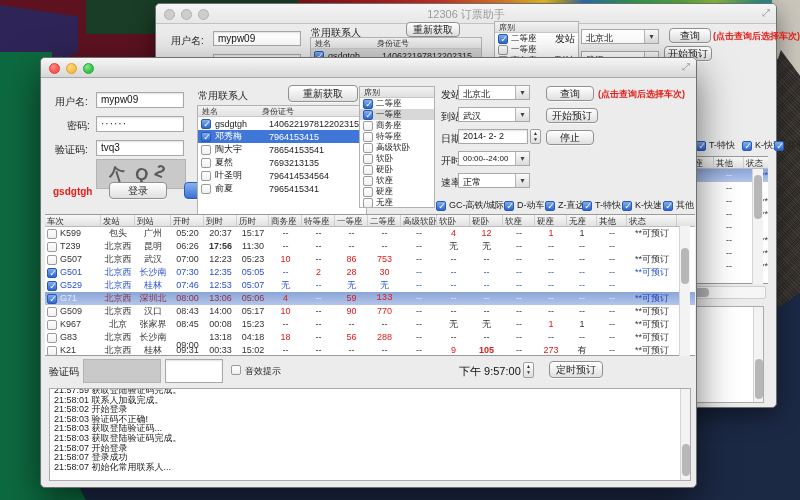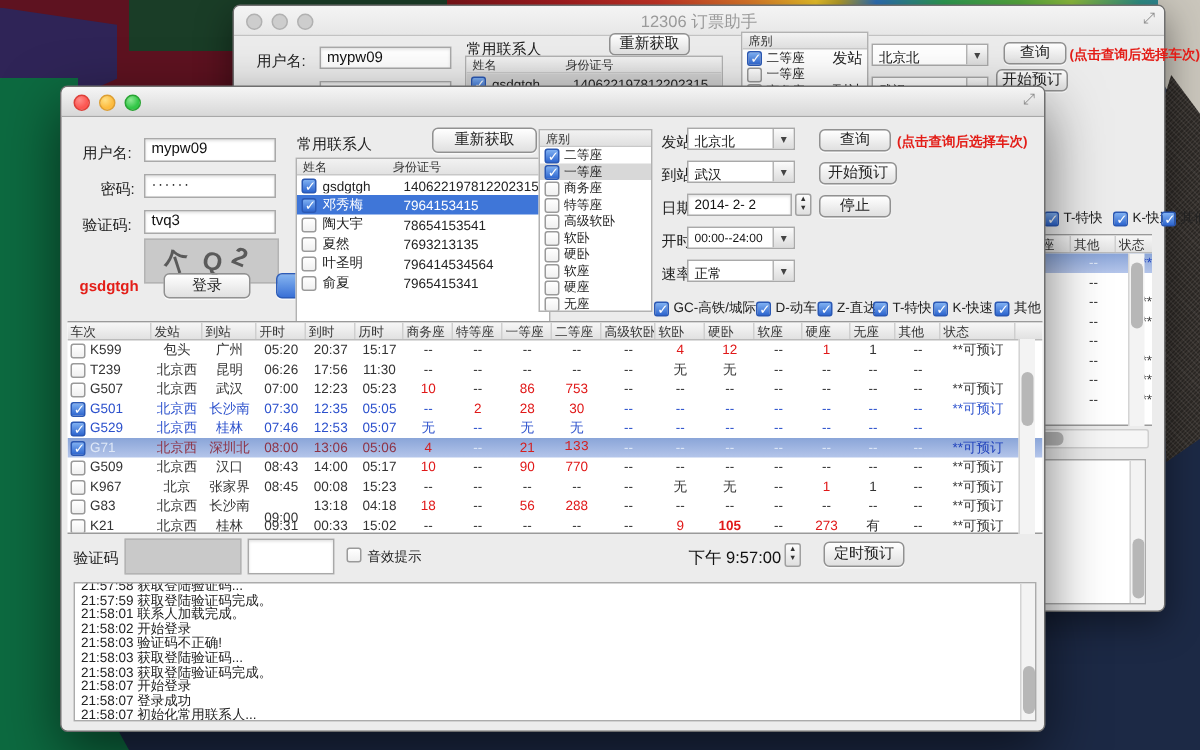--- a/index.html
+++ b/index.html
@@ -563,21 +563,21 @@
           <div class="td st" style="width: 50px;">**可预订</div>
         </div>
         <div class="trow">
           <div class="td first" style="width: 56px;">
             <span class="cb"></span>
             <span>T239</span>
           </div>
           <div class="td sta" style="width: 34px;">北京西</div>
           <div class="td sta" style="width: 36px;">昆明</div>
           <div class="td sta" style="width: 33px;">06:26</div>
-          <div class="td sta" style="width: 33px;">17:56</div>
+          <div class="td sta" style="width: 33px; font-weight: bold;">17:56</div>
           <div class="td sta" style="width: 32px;">11:30</div>
           <div class="td" style="width: 33px;">--</div>
           <div class="td" style="width: 33px;">--</div>
           <div class="td" style="width: 33px;">--</div>
           <div class="td" style="width: 33px;">--</div>
           <div class="td" style="width: 36px;">--</div>
           <div class="td" style="width: 33px;">无</div>
           <div class="td" style="width: 33px;">无</div>
           <div class="td" style="width: 32px;">--</div>
           <div class="td" style="width: 32px;">--</div>
@@ -659,21 +659,21 @@
             <span class="cb on"></span>
             <span>G71</span>
           </div>
           <div class="td sta" style="width: 34px;">北京西</div>
           <div class="td sta" style="width: 36px;">深圳北</div>
           <div class="td sta" style="width: 33px;">08:00</div>
           <div class="td sta" style="width: 33px;">13:06</div>
           <div class="td sta" style="width: 32px;">05:06</div>
           <div class="td red" style="width: 33px;">4</div>
           <div class="td" style="width: 33px;">--</div>
-          <div class="td red" style="width: 33px;">21</div>
+          <div class="td red" style="width: 33px;">59</div>
           <div class="td red" style="width: 33px; font-family: Liberation Mono, monospace;">133</div>
           <div class="td" style="width: 36px;">--</div>
           <div class="td" style="width: 33px;">--</div>
           <div class="td" style="width: 33px;">--</div>
           <div class="td" style="width: 32px;">--</div>
           <div class="td" style="width: 32px;">--</div>
           <div class="td" style="width: 30px;">--</div>
           <div class="td" style="width: 30px;">--</div>
           <div class="td st" style="width: 50px;">**可预订</div>
         </div>
@@ -778,21 +778,20 @@
     <div class="captcha" style="left:42px;top:301px;width:78px;height:24px"></div>
     <div class="fld" style="left:124px;top:301px;width:58px;height:24px"></div>
     <span class="cb" style="position:absolute;left:190px;top:307px" id="fw-sound-cb"></span>
     <div class="lbl" style="left:204px;top:307px;font-size:9px">音效提示</div>
     <div class="timetxt" style="left:418px;top:306px">下午 9:57:00</div>
     <div class="stepper" style="left:482px;top:304px;height:16px">▲<br>▼</div>
     <div class="btn" style="left:508px;top:303px;width:54px;height:17px;line-height:16px">定时预订</div>
 
     <div class="log" style="left:8px;top:330px;width:642px;height:93px">
       <div id="fw-log" style="margin-top:-3px">
-          <div class="logline">21:57:58 获取登陆验证码...</div>
           <div class="logline">21:57:59 获取登陆验证码完成。</div>
           <div class="logline">21:58:01 联系人加载完成。</div>
           <div class="logline">21:58:02 开始登录</div>
           <div class="logline">21:58:03 验证码不正确!</div>
           <div class="logline">21:58:03 获取登陆验证码...</div>
           <div class="logline">21:58:03 获取登陆验证码完成。</div>
           <div class="logline">21:58:07 开始登录</div>
           <div class="logline">21:58:07 登录成功</div>
           <div class="logline">21:58:07 初始化常用联系人...</div>
         </div>

